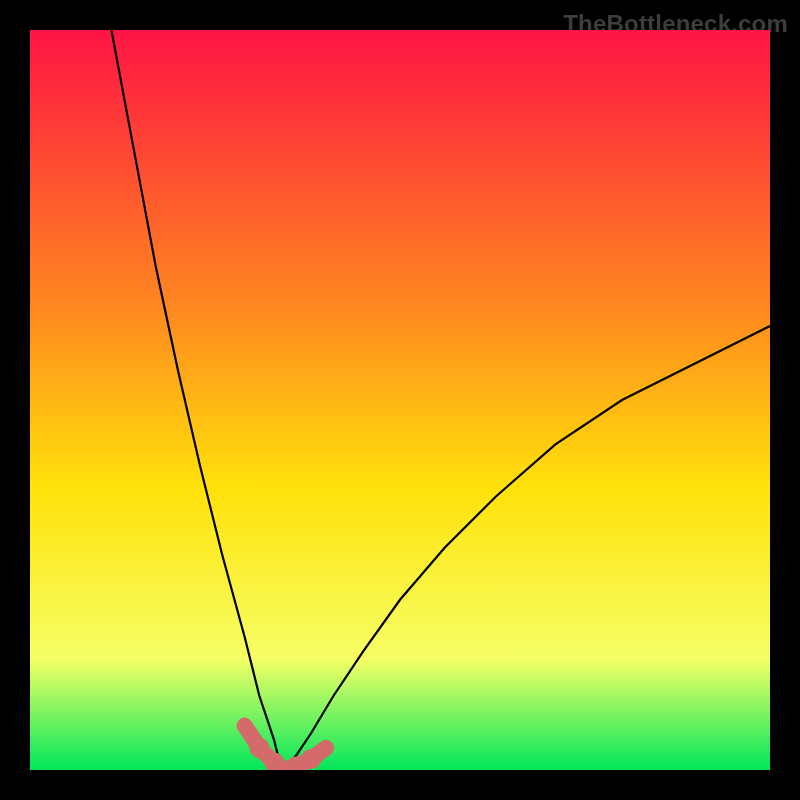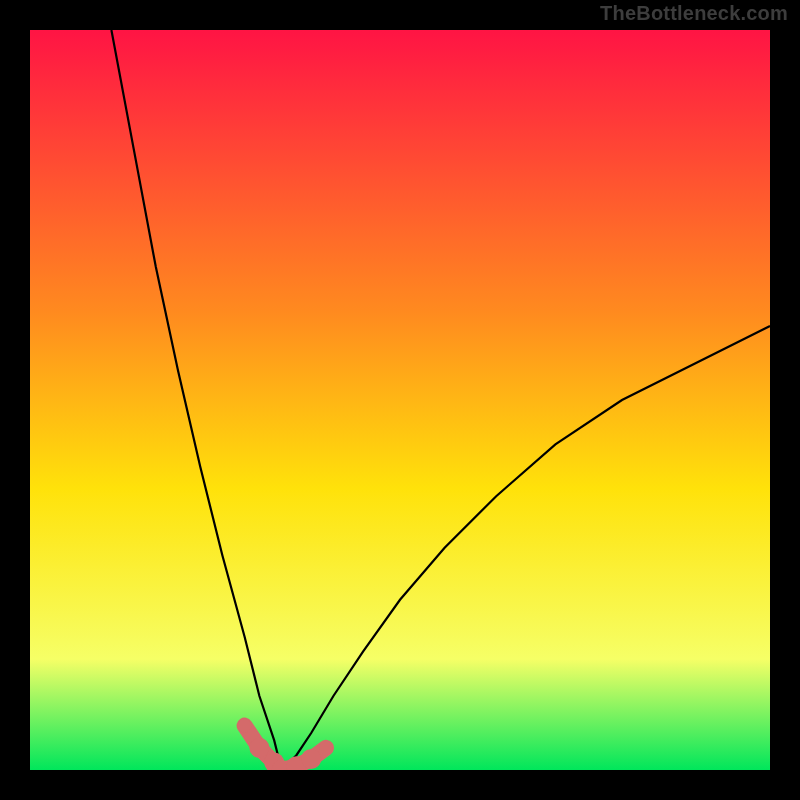--- a/index.html
+++ b/index.html
@@ -21,24 +21,24 @@
   .plot {
     position: absolute;
     left: 30px;
     top: 30px;
     width: 740px;
     height: 740px;
     overflow: hidden;
   }
   .watermark {
     position: absolute;
-    top: 2px;
+    top: 10px;
     right: 12px;
     color: #3d3d3d;
-    font-size: 20px;
+    font-size: 24px;
     font-weight: 600;
     letter-spacing: 0.2px;
   }
   svg { display: block; }
 </style>
 </head>
 <body>
 
 <div class="frame">
   <div class="watermark">TheBottleneck.com</div>

